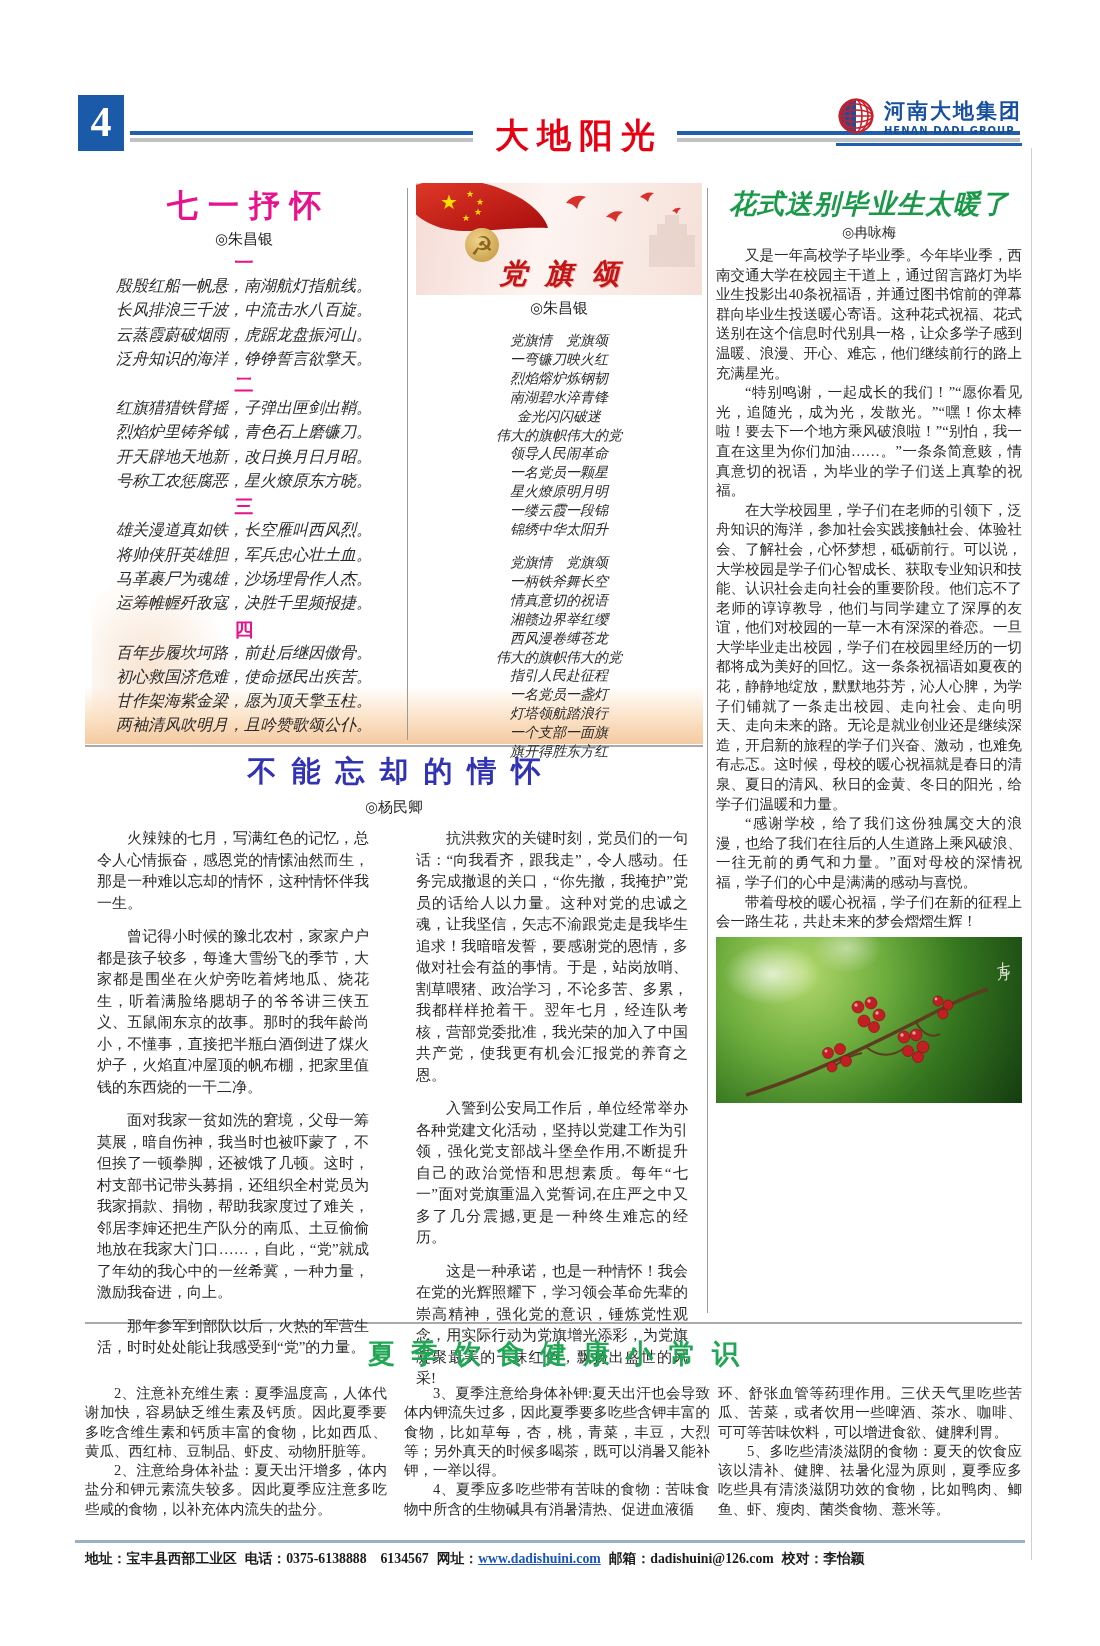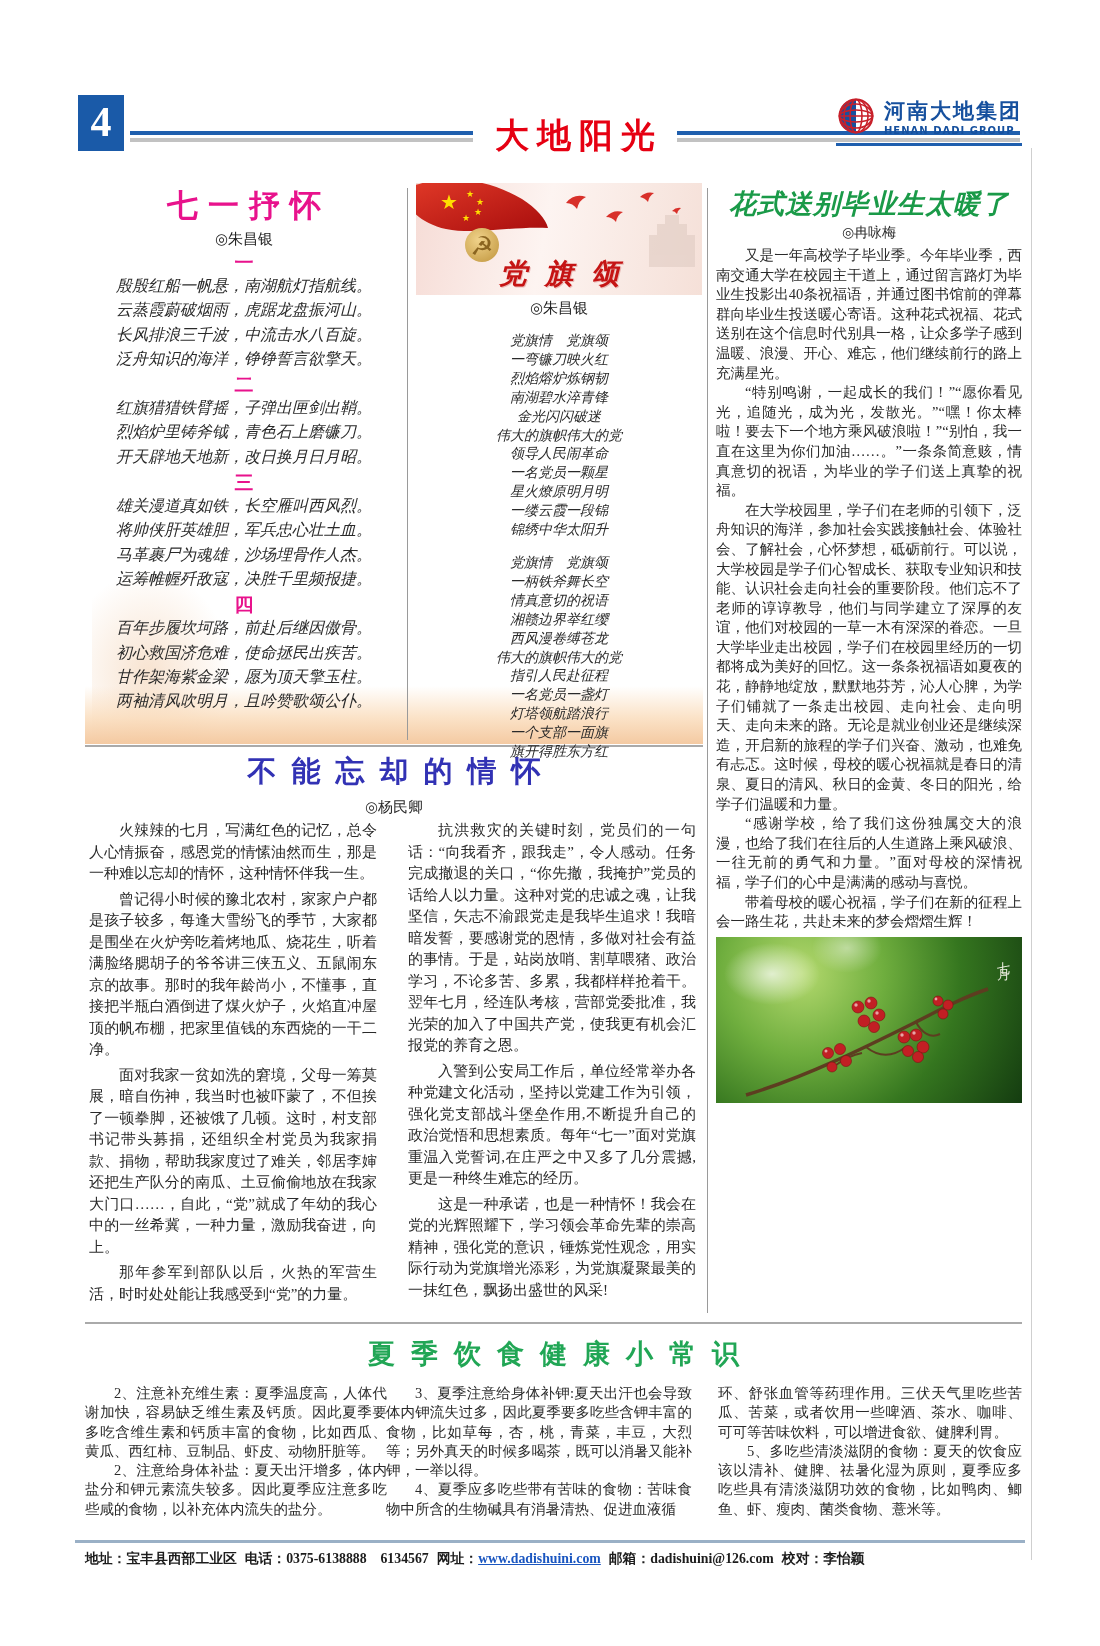--- a/index.html
+++ b/index.html
@@ -58,27 +58,27 @@
   .blob2{left:96px;top:-14px;width:70px;height:50px;background:radial-gradient(closest-side,rgba(255,255,255,.45),transparent);}
   .photocap{position:absolute;right:10px;top:14px;writing-mode:vertical-rl;color:#eeeee2;
             font-size:13px;letter-spacing:8px;}
   
   .a2head{position:absolute;left:85px;top:752px;width:618px;text-align:center;z-index:1;}
   .a2title{font-size:29px;font-weight:bold;color:#3232b4;letter-spacing:15px;text-indent:15px;
            font-family:"Liberation Sans","DejaVu Sans",sans-serif;}
   .a2author{font-size:15px;margin-top:6px;}
   .a2col{position:absolute;top:816px;width:296px;z-index:1;}
   #a2c1{left:85px;} #a2c2{left:404px;}
-  .a2p{margin:4px;font-size:15px;line-height:21.5px;text-align:justify;text-indent:2em;}
+  .a2p{margin:12px;font-size:15px;line-height:21.5px;text-align:justify;text-indent:2em;}
   
   .tipstitle{position:absolute;left:85px;top:1336px;width:937px;text-align:center;z-index:1;
      font-family:"DejaVu Sans","Liberation Sans",sans-serif;font-weight:bold;font-size:27px;color:#21a655;
      letter-spacing:16px;text-indent:16px;}
   .tipscol{position:absolute;top:1384px;width:302px;z-index:1;}
-  #tc1{left:85px;} #tc2{left:386px;width:306px;} #tc3{left:718px;width:304px;}
+  #tc1{left:85px;} #tc2{left:404px;width:306px;} #tc3{left:718px;width:304px;}
   .tipp{margin:0;font-size:14.5px;line-height:19.3px;text-align:justify;text-indent:2em;}
   #tc3 .tipp:first-child{text-indent:0;}
   
   #footrule{position:absolute;left:75px;top:1540px;width:950px;height:3px;background:#9ab0c6;}
   .footer{position:absolute;left:85px;top:1550px;width:940px;display:flex;gap:8px;
           font-size:13.8px;font-weight:bold;color:#1c1c1c;white-space:nowrap;z-index:1;}
   .footer a{color:#1a56c0;text-decoration:underline;cursor:pointer;}
 </style>
 </head>
 <body>
@@ -121,31 +121,32 @@
   <div class="hline" id="hline1"></div>
   <div class="hline" id="hline2"></div>
 
   <div class="poem1">
     <div class="p1title">七一抒怀</div>
     <div class="author">◎朱昌银</div>
     <div class="p1sec">
       <div class="p1num">一</div>
       <div>
           <div class="p1line">殷殷红船一帆悬，南湖航灯指航线。</div>
+          <div class="p1line">长风排浪三千波，中流击水八百旋。</div>
           <div class="p1line">云蒸霞蔚破烟雨，虎踞龙盘振河山。</div>
-          <div class="p1line">长风排浪三千波，中流击水八百旋。</div>
           <div class="p1line">泛舟知识的海洋，铮铮誓言欲擎天。</div>
         </div>
     </div>
     <div class="p1sec">
       <div class="p1num">二</div>
       <div>
           <div class="p1line">红旗猎猎铁臂摇，子弹出匣剑出鞘。</div>
           <div class="p1line">烈焰炉里铸斧钺，青色石上磨镰刀。</div>
           <div class="p1line">开天辟地天地新，改日换月日月昭。</div>
+          <div class="p1line">号称工农惩腐恶，星火燎原东方晓。</div>
         </div>
     </div>
     <div class="p1sec">
       <div class="p1num">三</div>
       <div>
           <div class="p1line">雄关漫道真如铁，长空雁叫西风烈。</div>
           <div class="p1line">将帅侠肝英雄胆，军兵忠心壮土血。</div>
           <div class="p1line">马革裹尸为魂雄，沙场埋骨作人杰。</div>
           <div class="p1line">运筹帷幄歼敌寇，决胜千里频报捷。</div>
         </div>

